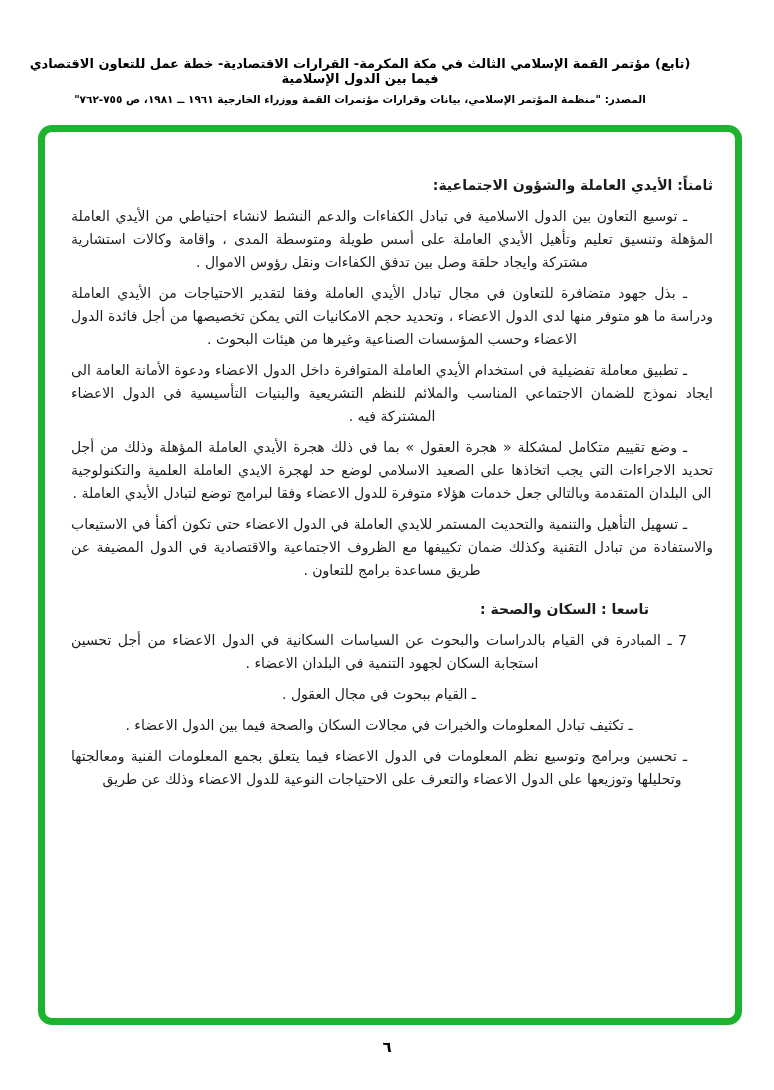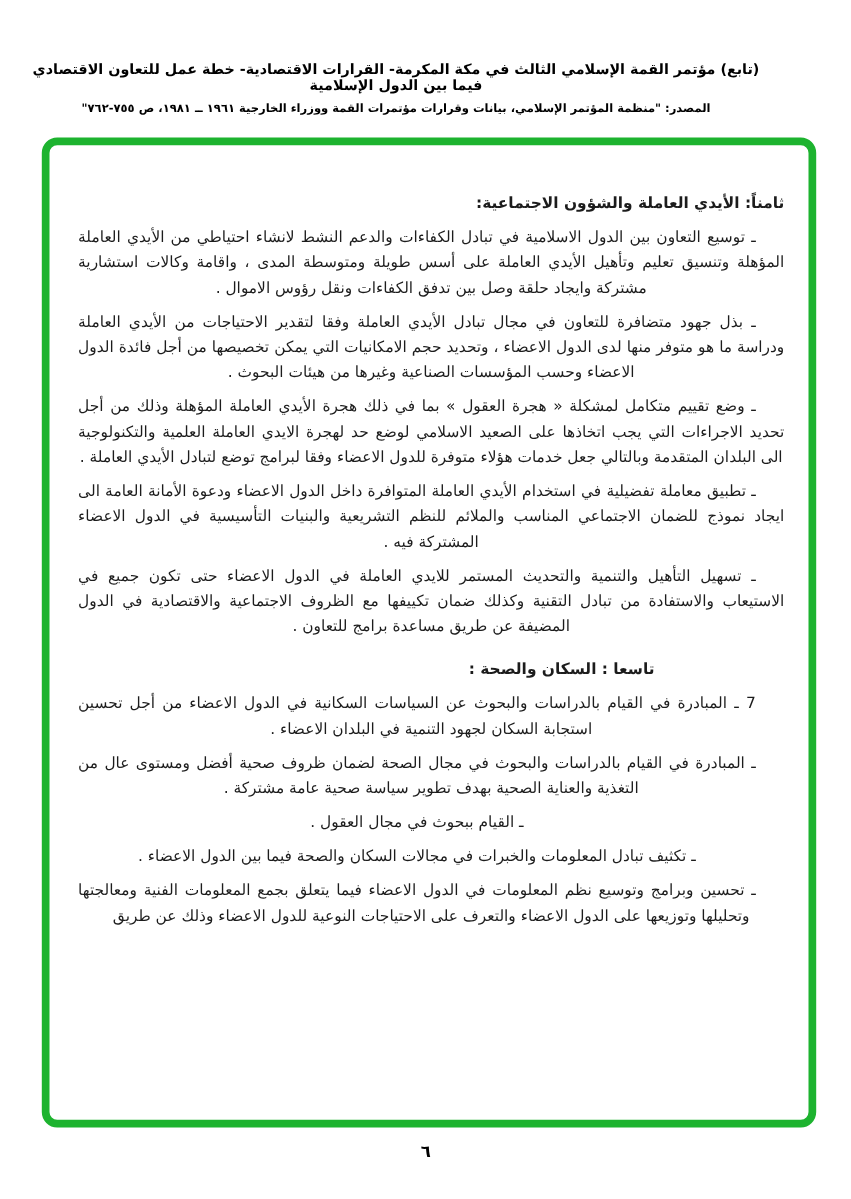--- a/index.html
+++ b/index.html
@@ -66,21 +66,21 @@
     font-weight: 700;
     margin: 16px 0 8px 0;
     text-align: left;
     text-align-last: right;
     text-indent: 0;
   }
   .heading.first {
     margin-top: 0;
   }
   .heading.indent-lg {
-    margin-right: 118px;
+    margin-right: 64px;
   }
   .heading.indent-sm {
     margin-right: 24px;
   }
   .page-number {
     position: absolute;
     left: 0;
     top: 1038px;
     width: 774px;
     text-align: center;
@@ -95,25 +95,24 @@
 <div class="doc-header">
   <div class="line1">(تابع) مؤتمر القمة الإسلامي الثالث في مكة المكرمة- القرارات الاقتصادية- خطة عمل للتعاون الاقتصادي فيما بين الدول الإسلامية</div>
   <div class="line2">المصدر: "منظمة المؤتمر الإسلامي، بيانات وقرارات مؤتمرات القمة ووزراء الخارجية ١٩٦١ ــ ١٩٨١، ص ٧٥٥-٧٦٢"</div>
 </div>
 
 <div class="frame">
   <div class="frame-content">
     <div class="heading first">ثامناً: الأيدي العاملة والشؤون الاجتماعية:</div>
     <p class="para">ـ توسيع التعاون بين الدول الاسلامية في تبادل الكفاءات والدعم النشط لانشاء احتياطي من الأيدي العاملة المؤهلة وتنسيق تعليم وتأهيل الأيدي العاملة على أسس طويلة ومتوسطة المدى ، واقامة وكالات استشارية مشتركة وايجاد حلقة وصل بين تدفق الكفاءات ونقل رؤوس الاموال .</p>
     <p class="para">ـ بذل جهود متضافرة للتعاون في مجال تبادل الأيدي العاملة وفقا لتقدير الاحتياجات من الأيدي العاملة ودراسة ما هو متوفر منها لدى الدول الاعضاء ، وتحديد حجم الامكانيات التي يمكن تخصيصها من أجل فائدة الدول الاعضاء وحسب المؤسسات الصناعية وغيرها من هيئات البحوث .</p>
+    <p class="para">ـ تطبيق معاملة تفضيلية في استخدام الأيدي العاملة المتوافرة داخل الدول الاعضاء ودعوة الأمانة العامة الى ايجاد نموذج للضمان الاجتماعي المناسب والملائم للنظم التشريعية والبنيات التأسيسية في الدول الاعضاء المشتركة فيه .</p>
     <p class="para">ـ وضع تقييم متكامل لمشكلة « هجرة العقول » بما في ذلك هجرة الأيدي العاملة المؤهلة وذلك من أجل تحديد الاجراءات التي يجب اتخاذها على الصعيد الاسلامي لوضع حد لهجرة الايدي العاملة العلمية والتكنولوجية الى البلدان المتقدمة وبالتالي جعل خدمات هؤلاء متوفرة للدول الاعضاء وفقا لبرامج توضع لتبادل الأيدي العاملة .</p>
-    <p class="para">ـ تطبيق معاملة تفضيلية في استخدام الأيدي العاملة المتوافرة داخل الدول الاعضاء ودعوة الأمانة العامة الى ايجاد نموذج للضمان الاجتماعي المناسب والملائم للنظم التشريعية والبنيات التأسيسية في الدول الاعضاء المشتركة فيه .</p>
-    <p class="para">ـ تسهيل التأهيل والتنمية والتحديث المستمر للايدي العاملة في الدول الاعضاء حتى تكون جميع في الاستيعاب والاستفادة من تبادل التقنية وكذلك ضمان تكييفها مع الظروف الاجتماعية والاقتصادية في الدول المضيفة عن طريق مساعدة برامج للتعاون .</p>
+    <p class="para">ـ تسهيل التأهيل والتنمية والتحديث المستمر للايدي العاملة في الدول الاعضاء حتى تكون أكفأ في الاستيعاب والاستفادة من تبادل التقنية وكذلك ضمان تكييفها مع الظروف الاجتماعية والاقتصادية في الدول المضيفة عن طريق مساعدة برامج للتعاون .</p>
     <div class="heading indent-lg">تاسعا : السكان والصحة :</div>
     <p class="para">7 ـ المبادرة في القيام بالدراسات والبحوث عن السياسات السكانية في الدول الاعضاء من أجل تحسين استجابة السكان لجهود التنمية في البلدان الاعضاء .</p>
-    <p class="para">ـ المبادرة في القيام بالدراسات والبحوث في مجال الصحة لضمان ظروف صحية أفضل ومستوى عال من التغذية والعناية الصحية بهدف تطوير سياسة صحية عامة مشتركة .</p>
     <p class="para">ـ القيام ببحوث في مجال العقول .</p>
     <p class="para">ـ تكثيف تبادل المعلومات والخبرات في مجالات السكان والصحة فيما بين الدول الاعضاء .</p>
     <p class="para">ـ تحسين وبرامج وتوسيع نظم المعلومات في الدول الاعضاء فيما يتعلق بجمع المعلومات الفنية ومعالجتها وتحليلها وتوزيعها على الدول الاعضاء والتعرف على الاحتياجات النوعية للدول الاعضاء وذلك عن طريق</p>
   </div>
 </div>
 
 <div class="page-number">٦</div>
 
 </body></html>

